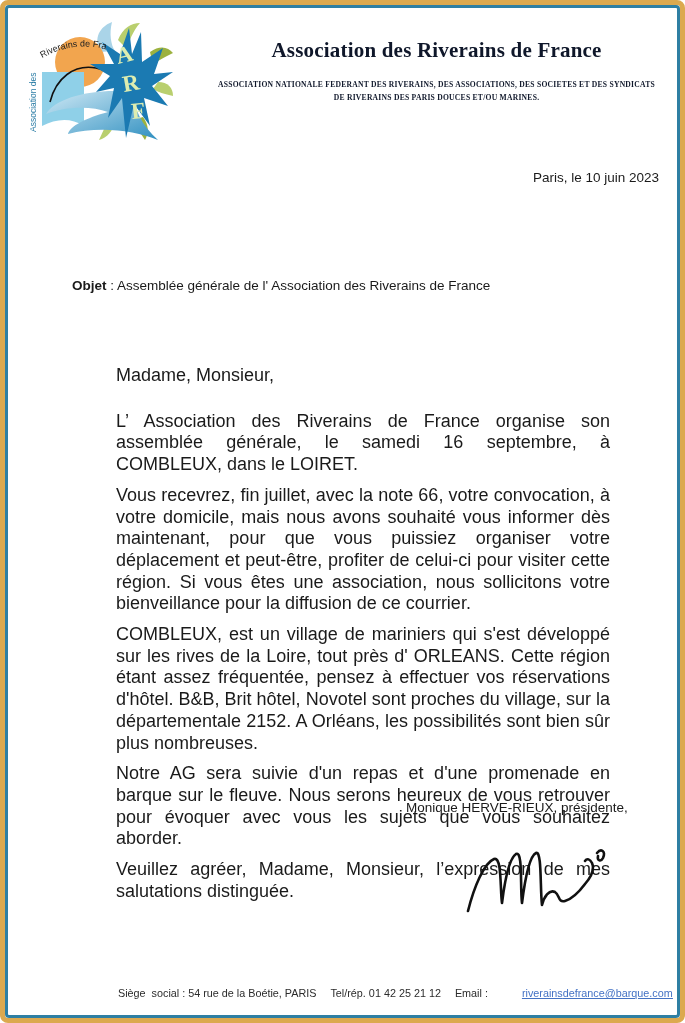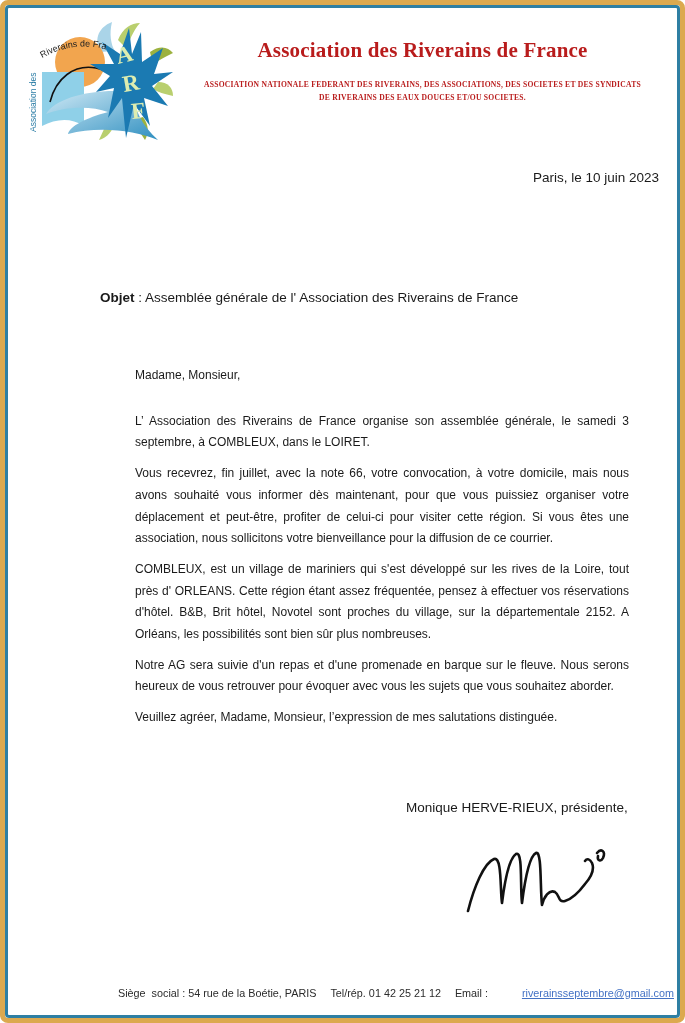--- a/index.html
+++ b/index.html
@@ -2,31 +2,31 @@
 <html><head>
 <meta charset="utf-8">
 <style>
   html,body { margin:0; padding:0; background:#ffffff; }
   body { width:685px; height:1023px; position:relative; font-family:"Liberation Sans", sans-serif; color:#1a1a1a; }
   .page { position:absolute; inset:0; box-sizing:border-box; border:5px solid #DCA94F; border-radius:8px; }
   .inner { position:absolute; inset:0; box-sizing:border-box; border:3px solid #2E7FA3; border-radius:4px; background:#fff; }
 
   
   .logo { position:absolute; left:14px; top:12px; width:152px; height:124px; }
-  .header { position:absolute; left:172px; top:30px; width:485px; text-align:center; font-family:"Liberation Serif", serif; color:#b91c1c; }
+  .header { position:absolute; left:186px; top:30px; width:485px; text-align:center; font-family:"Liberation Serif", serif; color:#0f172a; }
   .title { font-size:21px; font-weight:bold; letter-spacing:0.2px; margin:0; }
   .sub { font-size:7.6px; font-weight:bold; letter-spacing:0.25px; margin-top:15px; line-height:13px; }
   .decl { font-size:12.5px; font-weight:bold; margin-top:9px; }
   .decl sup { font-size:8px; }
 
   
   .dateline { position:absolute; right:18px; top:162px; font-size:13.5px; }
-  .objet { position:absolute; left:64px; top:282px; font-size:13.5px; white-space:pre-wrap;margin-left:28px; }
+  .objet { position:absolute; left:64px; top:270px; font-size:13.5px; white-space:pre-wrap; }
   .objet .lbl { font-weight:bold; }
-  .body { position:absolute; left:127px; top:357px; width:494px; font-size:12px; line-height:21.7px; }
+  .body { position:absolute; left:108px; top:357px; width:494px; font-size:18px; line-height:21.7px; }
   .salutation { margin:0 0 24px 0; }
   .body p { margin:0 0 9px 0; text-align:justify; }
   .closing { margin-top:17px; }
   .signer { position:absolute; left:398px; top:792px; font-size:13.5px;text-align:right; }
   .signature { position:absolute; left:450px; top:831px; width:165px; height:88px; }
 
   
   .footer { position:absolute; left:110px; bottom:16px; font-size:10.8px; color:#2b2b2b; white-space:pre; }
   .footer .seg { margin-right:14px; }
   .footer .email-part { text-decoration:none;margin-left:31px; }
@@ -77,42 +77,42 @@
         <textPath href="#arcT">Riverains de France</textPath>
       </text>
 
       <text x="14" y="112" transform="rotate(-90 14 112)" font-size="8.5" fill="#2a7ca5" font-family="'Liberation Sans', sans-serif">Association des</text>
     </svg>
 
     <div class="header">
       <div class="title">Association des Riverains de France</div>
       <div class="sub">
         <div>ASSOCIATION NATIONALE FEDERANT DES RIVERAINS, DES ASSOCIATIONS, DES SOCIETES ET DES SYNDICATS</div>
-        <div>DE RIVERAINS DES EAUX DOUCES ET/OU SOCIETES.</div>
+        <div>DE RIVERAINS DES PARIS DOUCES ET/OU MARINES.</div>
       </div>
     </div>
 
     <div class="dateline">Paris, le 10 juin 2023</div>
 
     <div class="objet"><span class="lbl">Objet</span><span> : Assemblée générale de l' Association des Riverains de France</span></div>
 
     <div class="body">
       <div class="salutation">Madame, Monsieur,</div>
-      <p>L’ Association des Riverains de France organise son assemblée générale, le samedi 3 septembre, à COMBLEUX, dans le LOIRET.</p>
+      <p>L’ Association des Riverains de France organise son assemblée générale, le samedi 16 septembre, à COMBLEUX, dans le LOIRET.</p>
       <p>Vous recevrez, fin juillet, avec la note 66, votre convocation, à votre domicile,  mais nous avons souhaité vous informer dès maintenant, pour que vous puissiez organiser votre déplacement et peut-être, profiter de celui-ci pour visiter cette région. Si vous êtes une association, nous sollicitons votre bienveillance pour la  diffusion de ce courrier.</p>
       <p>COMBLEUX, est un village de mariniers qui s'est développé sur les rives de la Loire, tout près d' ORLEANS. Cette région étant assez fréquentée, pensez à effectuer vos réservations d'hôtel. B&amp;B, Brit hôtel, Novotel sont proches du village, sur la départementale 2152.  A Orléans, les possibilités sont bien sûr plus nombreuses.</p>
       <p>Notre AG sera suivie d'un repas et d'une promenade en barque sur le fleuve. Nous serons heureux de vous retrouver pour évoquer avec vous les sujets que vous souhaitez aborder.</p>
       <p class="closing">Veuillez agréer, Madame, Monsieur, l’expression de mes salutations distinguée.</p>
     </div>
 
     <div class="signer">Monique HERVE-RIEUX, présidente,</div>
 
     <svg class="signature" viewBox="0 0 165 88" aria-hidden="true">
       <g stroke="#111" stroke-width="2.6" fill="none" stroke-linecap="round" stroke-linejoin="round">
         <path d="M10 72 C 16 48, 26 24, 36 20 C 44 17, 42 50, 44 64 C 46 48, 50 20, 58 15 C 65 11, 62 48, 64 64 C 66 48, 70 18, 78 14 C 84 11, 82 50, 84 66 C 86 58, 91 50, 97 53 C 102 56, 100 64, 107 62 C 114 60, 121 53, 127 45 C 133 38, 137 31, 134 24 C 132 20, 129 19, 127 22"></path>
         <path d="M139 14 C 143 9, 148 12, 145 19 C 143 23, 139 22, 140 17"></path>
       </g>
     </svg>
 
-    <div class="footer"><span class="seg">Siège  social : 54 rue de la Boétie, PARIS</span><span class="seg">Tel/rép. 01 42 25 21 12</span><span>Email : </span><a class="seg" href="#" style="color:#4472C4"><span class="email-part">riverains</span><span class="email-underline">septembre@gmail.com</span></a><span>Siret : 449 303 841 0008</span></div>
+    <div class="footer"><span class="seg">Siège  social : 54 rue de la Boétie, PARIS</span><span class="seg">Tel/rép. 01 42 25 21 12</span><span>Email : </span><a class="seg" href="#" style="color:#4472C4"><span class="email-part">riverains</span><span class="email-underline">defrance@barque.com</span></a><span>Siret : 449 303 841 0008</span></div>
 
   </div>
 </div>
 
 </body></html>

